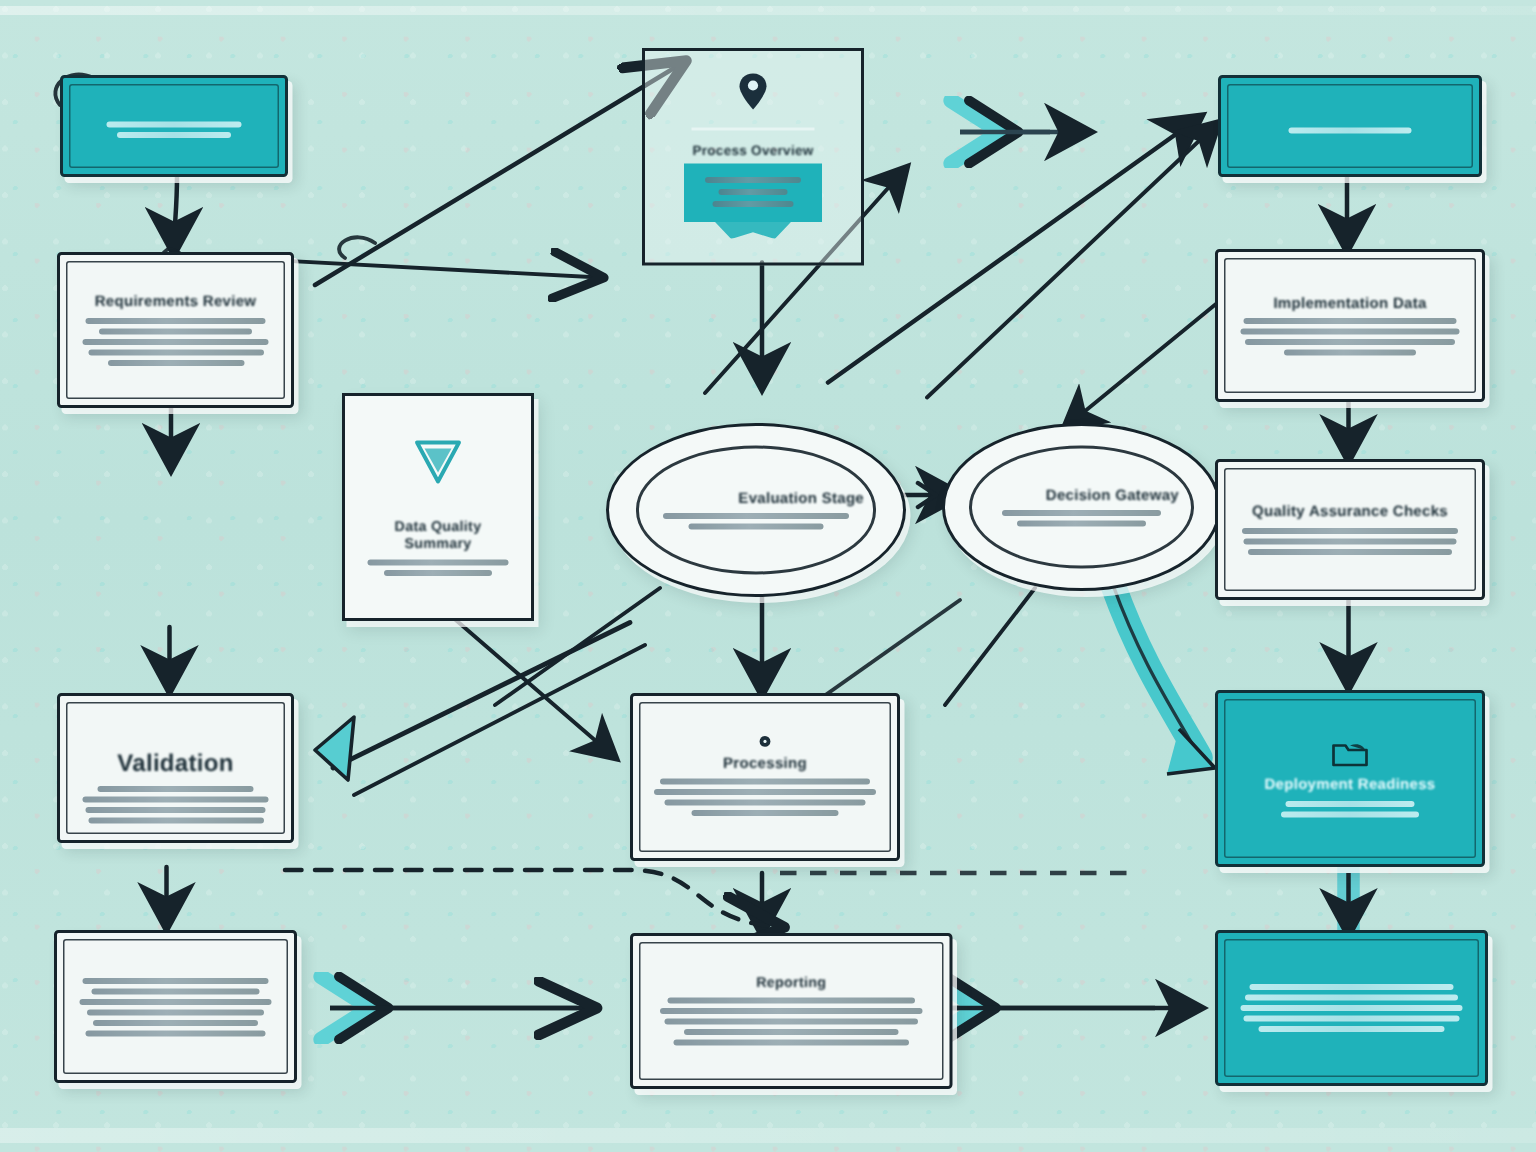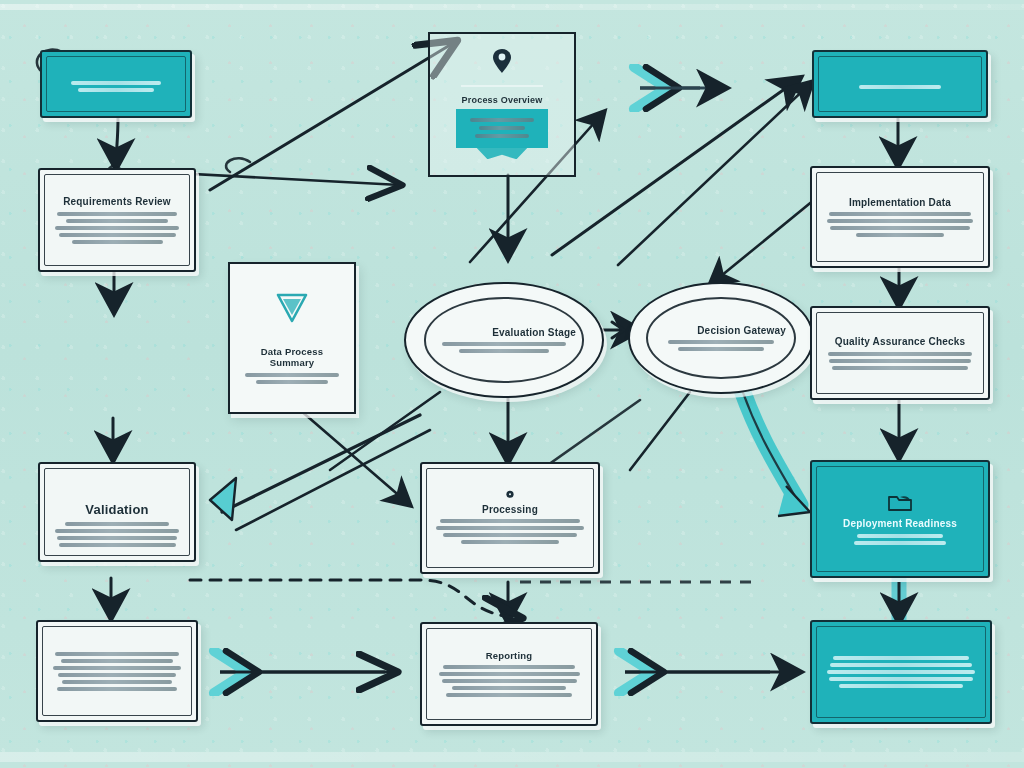--- a/index.html
+++ b/index.html
@@ -230,21 +230,21 @@
         <div class="ln" style="width: 92%;"></div>
         <div class="ln" style="width: 78%;"></div>
         <div class="ln" style="width: 95%;"></div>
         <div class="ln" style="width: 90%;"></div>
         <div class="ln" style="width: 70%;"></div>
       </div>
   </div>
 
 
   <div class="node white" style="left:38px;top:462px;width:158px;height:100px;">
-    <div class="ttl" style="font-size:13px;margin-top:26px;">Validation</div>
+    <div class="ttl" style="font-size:16px;margin-top:26px;">Validation</div>
     <div class="lines">
         <div class="ln" style="width: 80%;"></div>
         <div class="ln" style="width: 95%;"></div>
         <div class="ln" style="width: 93%;"></div>
         <div class="ln" style="width: 90%;"></div>
       </div>
   </div>
 
   <div class="node white" style="left:36px;top:620px;width:162px;height:102px;">
     <div class="lines">
@@ -271,21 +271,21 @@
           <div class="ln" style="width: 68%;"></div>
         </div>
     </div>
   </div>
 
   <div class="doccard" style="left:228px;top:262px;width:128px;height:152px;">
     <svg class="icon" width="34" height="32" viewBox="0 0 34 32">
       <path d="M3 3 L31 3 L17 29 Z" fill="none" stroke="#2aa9b2" stroke-width="2.6" stroke-linejoin="round"></path>
       <path d="M8 7 L26 7 L17 23 Z" fill="#3fb9c0" opacity=".85"></path>
     </svg>
-    <div class="ttl" style="font-size:9.5px;margin-top:18px;">Data Process Summary</div>
+    <div class="ttl" style="font-size:9.5px;margin-top:18px;">Data Quality Summary</div>
     <div class="lines">
         <div class="ln" style="width: 90%;"></div>
         <div class="ln" style="width: 70%;"></div>
       </div>
   </div>
 
   <div class="oval" style="left:404px;top:282px;width:200px;height:116px;">
     <div class="ttl" style="font-size:10px;">Evaluation Stage</div>
     <div class="lines">
         <div class="ln" style="width: 86%;"></div>
@@ -308,21 +308,21 @@
     </svg>
     <div class="ttl" style="font-size:10px;">Processing</div>
     <div class="lines">
         <div class="ln" style="width: 92%;"></div>
         <div class="ln" style="width: 97%;"></div>
         <div class="ln" style="width: 88%;"></div>
         <div class="ln" style="width: 64%;"></div>
       </div>
   </div>
 
-  <div class="node white" style="left:420px;top:622px;width:178px;height:104px;">
+  <div class="node white" style="left:420px;top:622px;width:215px;height:104px;">
     <div class="ttl" style="font-size:9.5px;">Reporting</div>
     <div class="lines">
         <div class="ln" style="width: 88%;"></div>
         <div class="ln" style="width: 94%;"></div>
         <div class="ln" style="width: 90%;"></div>
         <div class="ln" style="width: 76%;"></div>
         <div class="ln" style="width: 84%;"></div>
       </div>
   </div>
 

